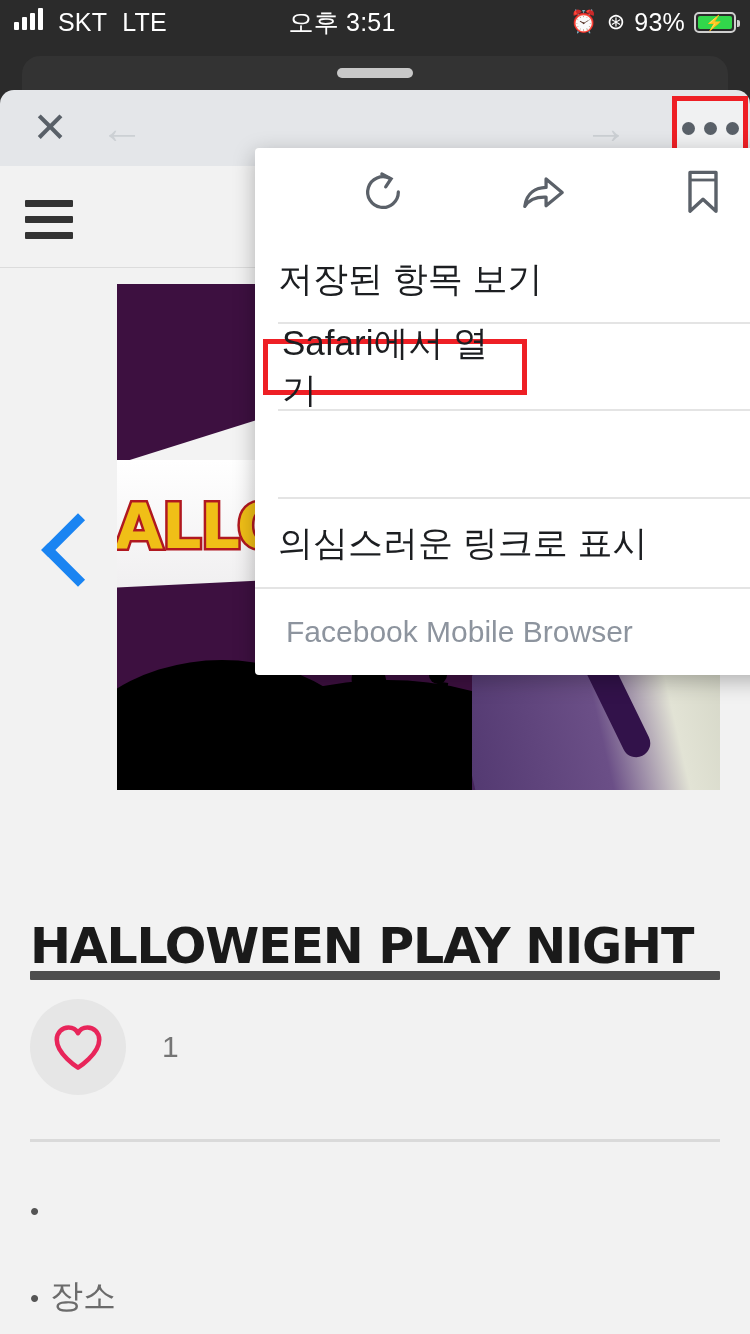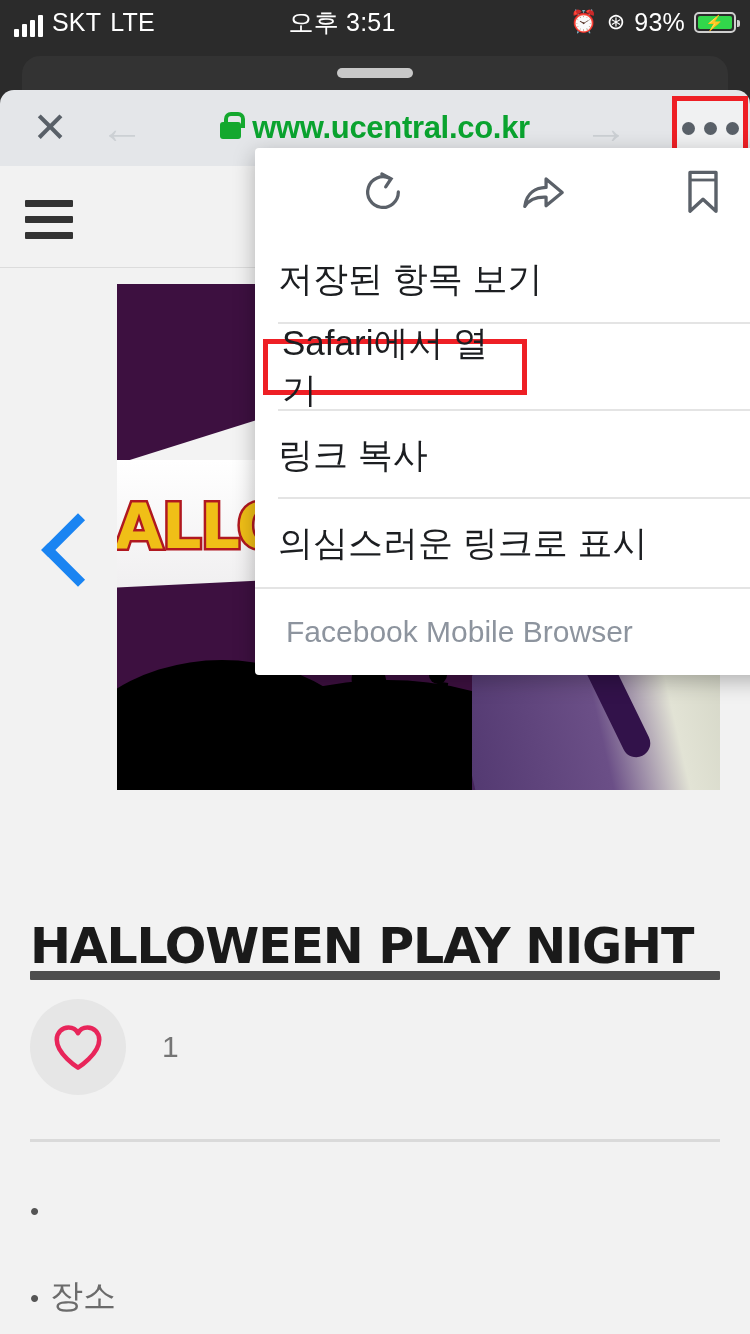--- a/index.html
+++ b/index.html
@@ -11,21 +11,21 @@
   }
 
   
   .statusbar {
     position:absolute; left:0; top:0; width:750px; height:44px;
     background:#2b2b2b; color:#fff;
     display:flex; align-items:center;
     font-size:25px; letter-spacing:.2px;
     z-index:60;
   }
-  .sb-left { position:absolute; left:14px; display:flex; align-items:flex-end; gap:9px; }
+  .sb-left { position:absolute; left:14px; display:flex; align-items:flex-start; gap:15px; }
   .sb-center { position:absolute; left:0; width:684px; text-align:center; }
   .sb-right { position:absolute; right:14px; display:flex; align-items:center; gap:9px; }
   .sig { display:flex; align-items:flex-end; gap:3px; height:22px; }
   .sig i { display:block; width:5px; background:#fff; border-radius:1px; }
   .sig i:nth-child(1){ height:8px; }
   .sig i:nth-child(2){ height:13px; }
   .sig i:nth-child(3){ height:17px; }
   .sig i:nth-child(4){ height:22px; }
   .sb-ico { font-size:22px; line-height:1; }
   .batt {
@@ -324,24 +324,20 @@
   <div class="detail d2">
     <span class="d-bullet">•</span>
     <span class="d-label">장소</span>
   </div>
 
 </div>
 
 <div class="browserbar">
   <div class="bb-x">✕</div>
   <div class="bb-back">←</div>
-  <div class="bb-url">
-    <span class="lock"></span>
-    <span>www.ucentral.co.kr</span>
-  </div>
   <div class="bb-fwd">→</div>
   <div class="bb-more">
     <b></b>
       <b></b>
       <b></b>
   </div>
 </div>
 
 <div class="menu">
   <div class="menu-icons">
@@ -368,21 +364,20 @@
     <span>저장된 항목 보기</span>
     <span class="sep"></span>
   </div>
 
   <div class="menu-row-safari">
     <div class="mi-safari">Safari에서 열기</div>
     <span class="sep" style="position:absolute;left:23px;right:23px;bottom:0;height:2px;background:#e4e4e4;"></span>
   </div>
 
   <div class="menu-item">
-    <span>링크 복사</span>
     <span class="sep"></span>
   </div>
 
   <div class="menu-item">
     <span>의심스러운 링크로 표시</span>
   </div>
 
   <div class="menu-footer">Facebook Mobile Browser</div>
 </div>
 

